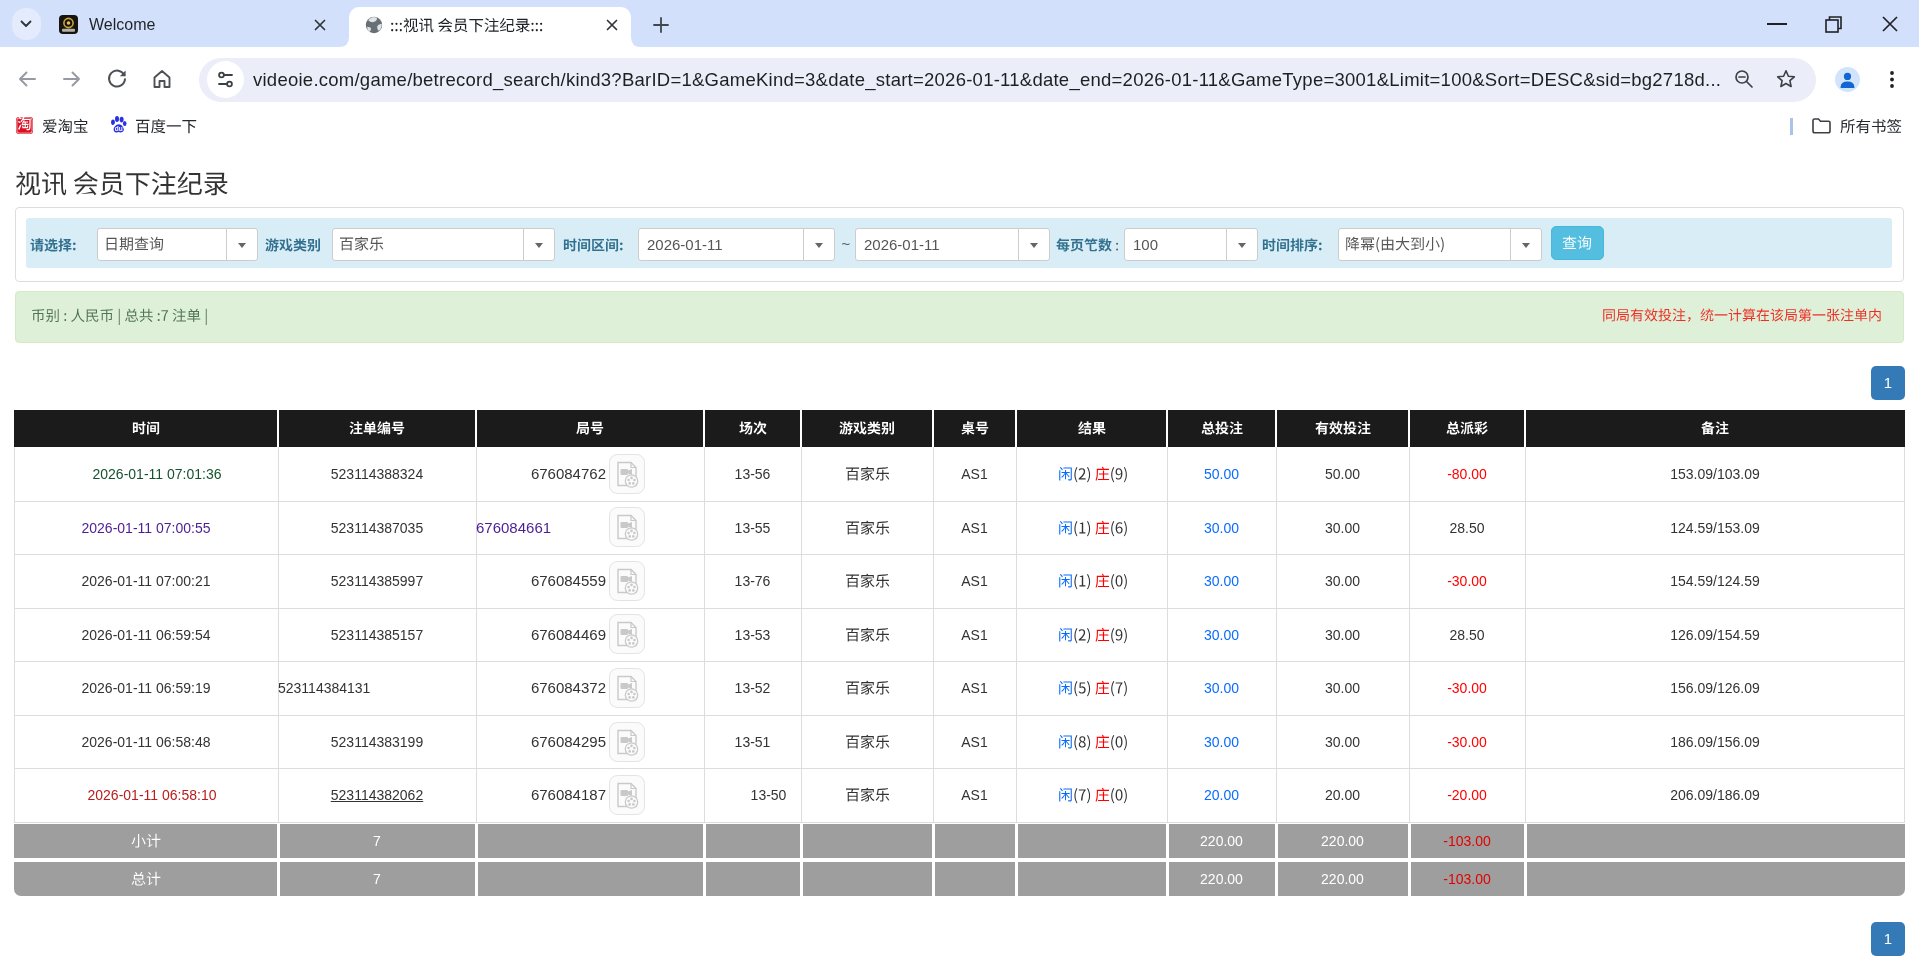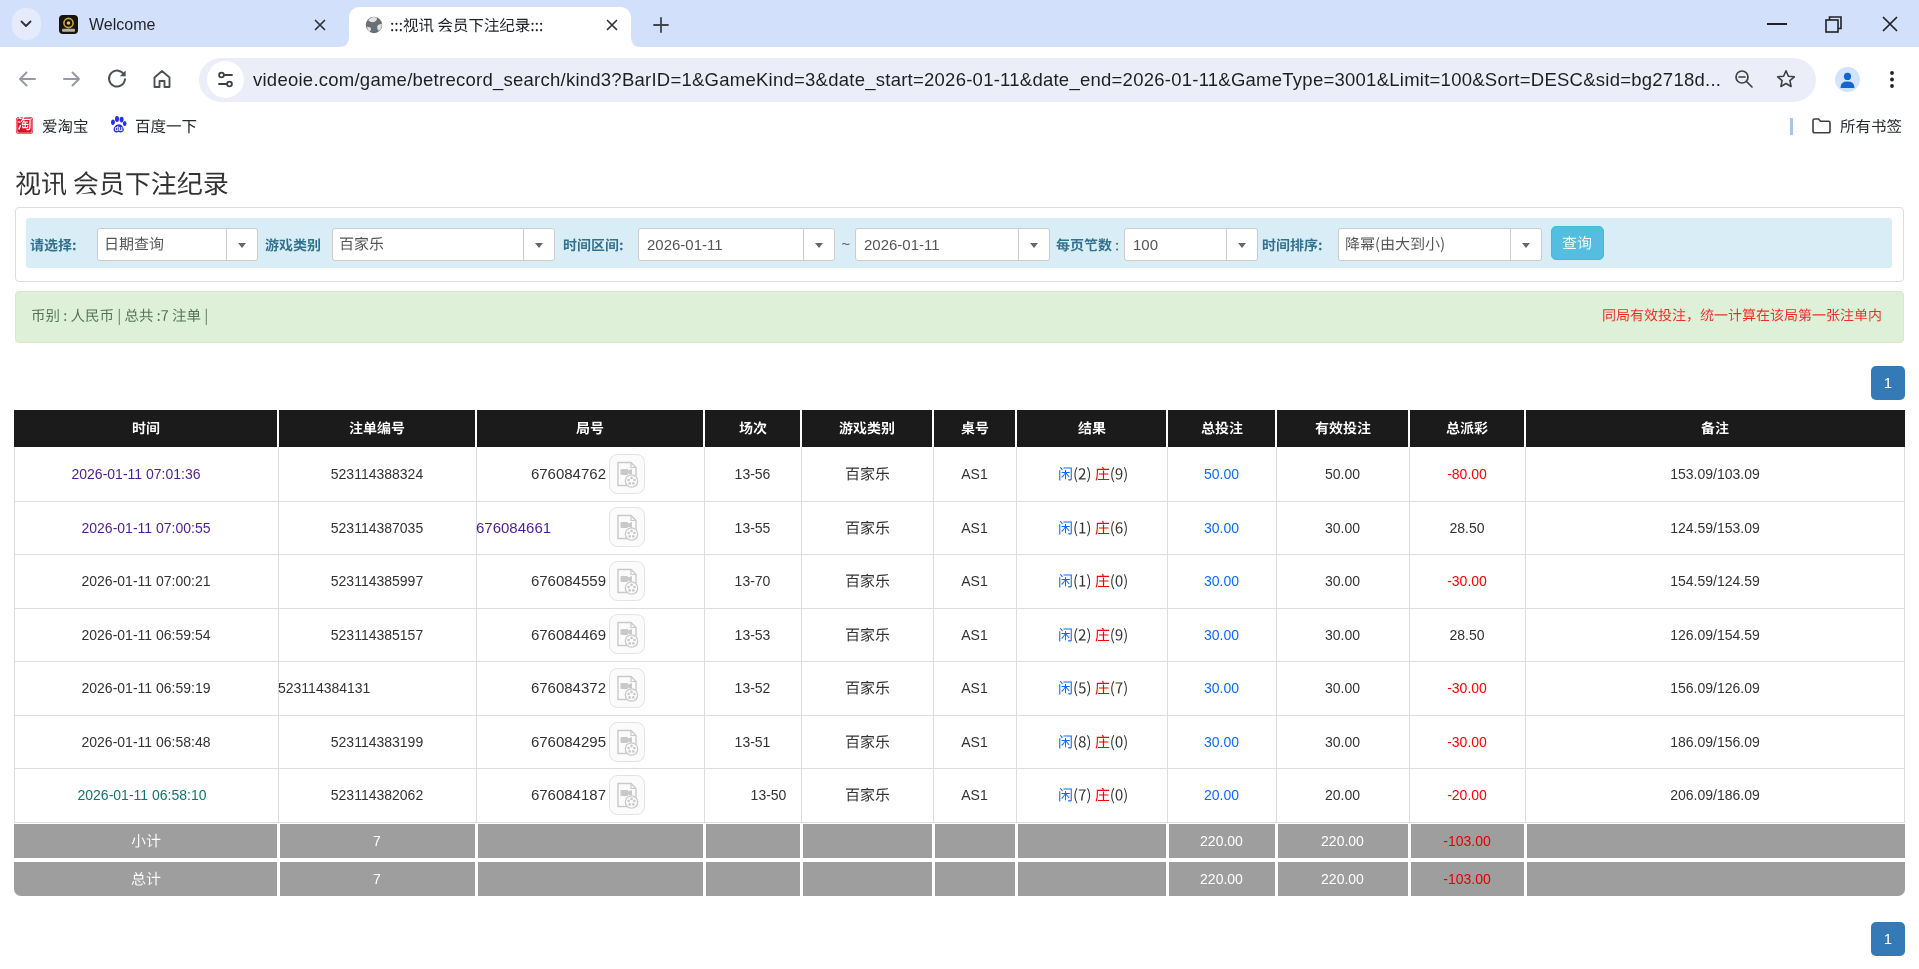--- a/index.html
+++ b/index.html
@@ -251,21 +251,21 @@
     <div style="position:absolute;left:278px;top:447px;width:1px;height:375px;background:#ddd"></div>
     <div style="position:absolute;left:476px;top:447px;width:1px;height:375px;background:#ddd"></div>
     <div style="position:absolute;left:704px;top:447px;width:1px;height:375px;background:#ddd"></div>
     <div style="position:absolute;left:801px;top:447px;width:1px;height:375px;background:#ddd"></div>
     <div style="position:absolute;left:933px;top:447px;width:1px;height:375px;background:#ddd"></div>
     <div style="position:absolute;left:1016px;top:447px;width:1px;height:375px;background:#ddd"></div>
     <div style="position:absolute;left:1167px;top:447px;width:1px;height:375px;background:#ddd"></div>
     <div style="position:absolute;left:1276px;top:447px;width:1px;height:375px;background:#ddd"></div>
     <div style="position:absolute;left:1409px;top:447px;width:1px;height:375px;background:#ddd"></div>
     <div style="position:absolute;left:1525px;top:447px;width:1px;height:375px;background:#ddd"></div>
-    <div style="position:absolute;left:4px;top:447px;width:264px;height:54px;line-height:54px;font:400 14px/54px 'Liberation Sans',sans-serif;color:#4c1d95;text-align:center;white-space:nowrap;">2026-01-11 07:01:36</div>
+    <div style="position:absolute;left:25px;top:447px;width:264px;height:54px;line-height:54px;font:400 14px/54px 'Liberation Sans',sans-serif;color:#14532d;text-align:center;white-space:nowrap;">2026-01-11 07:01:36</div>
     <div style="position:absolute;left:278px;top:447px;width:198px;height:54px;line-height:54px;font:400 14px/54px 'Liberation Sans',sans-serif;color:#333;text-align:center;white-space:nowrap;">523114388324</div>
     <div style="position:absolute;left:476px;top:447px;width:130px;height:54px;line-height:54px;font:400 15px/54px 'Liberation Sans',sans-serif;color:#333;text-align:right;white-space:nowrap;">676084762</div>
     <svg style="position:absolute;left:609px;top:454px" width="36" height="40" viewBox="0 0 36 40">
       <rect x="0.5" y="0.5" width="35" height="39" rx="8" fill="#fbfbfb" stroke="#e3e3e3"></rect>
       <g stroke="#c9c9c9" fill="none">
         <path d="M9 8.5 L22 8.5 L27 13.5 L27 31.5 L9 31.5 Z" stroke-width="1.4"></path>
         <path d="M22 8.5 L22 13.5 L27 13.5" stroke-width="1.2"></path>
       </g>
       <g fill="#c9c9c9">
         <rect x="11.5" y="15" width="7.5" height="6" rx="1"></rect>
@@ -347,21 +347,21 @@
       </g>
       <circle cx="22.5" cy="27" r="6.2" fill="#fbfbfb" stroke="#c9c9c9" stroke-width="1.3"></circle>
       <g fill="#c9c9c9">
         <circle cx="22.5" cy="23.9" r="1.3"></circle>
         <circle cx="19.6" cy="26" r="1.3"></circle>
         <circle cx="20.7" cy="29.4" r="1.3"></circle>
         <circle cx="24.3" cy="29.4" r="1.3"></circle>
         <circle cx="25.4" cy="26" r="1.3"></circle>
       </g>
     </svg>
-    <div style="position:absolute;left:704px;top:554px;width:97px;height:54px;line-height:54px;font:400 14px/54px 'Liberation Sans',sans-serif;color:#333;text-align:center;white-space:nowrap;">13-70</div>
+    <div style="position:absolute;left:704px;top:554px;width:97px;height:54px;line-height:54px;font:400 14px/54px 'Liberation Sans',sans-serif;color:#333;text-align:center;white-space:nowrap;">13-76</div>
     <div style="position:absolute;left:844.5px;top:569.0px;width:45.0px;height:21.7px;"><svg width="45.0" height="21.7" viewBox="0 0 45.0 21.7">
         <path fill="#333" d="M 1 5.6 L 14.1 5.6 L 14.1 6.7 L 1 6.7 Z M 3.5 12.7 L 11.8 12.7 L 11.8 13.8 L 3.5 13.8 Z M 3.5 16.6 L 11.7 16.6 L 11.7 17.6 L 3.5 17.6 Z M 6.8 6 M 8.2 6.3 Q 8 6.9 7.9 7.5 Q 7.7 8.1 7.5 8.6 Q 7.4 9.2 7.2 9.6 L 6.2 9.4 Q 6.3 8.9 6.4 8.3 Q 6.6 7.7 6.7 7.1 Q 6.8 6.5 6.8 6 Z M 2.7 9 L 12.6 9 L 12.6 18.6 L 11.4 18.6 L 11.4 10 L 3.8 10 L 3.8 18.6 L 2.7 18.6 Z M 16.3 6.1 L 28.8 6.1 L 28.8 9.2 L 27.7 9.2 L 27.7 7.2 L 17.4 7.2 L 17.4 9.2 L 16.3 9.2 Z M 18.1 8.6 L 26.8 8.6 L 26.8 9.6 L 18.1 9.6 Z M 20.9 10.6 M 21.7 10.2 Q 22.6 10.9 23.1 11.8 Q 23.7 12.8 23.9 13.7 Q 24.1 14.7 24.1 15.6 Q 24.1 16.4 23.8 17.1 Q 23.6 17.7 23.2 18 Q 22.8 18.4 22.5 18.5 Q 22.1 18.6 21.6 18.6 Q 21.4 18.6 21 18.6 Q 20.7 18.6 20.3 18.5 Q 20.3 18.3 20.3 18 Q 20.2 17.7 20 17.5 Q 20.5 17.5 20.8 17.5 Q 21.2 17.6 21.4 17.6 Q 21.7 17.6 21.9 17.5 Q 22.2 17.4 22.4 17.2 Q 22.6 17 22.8 16.5 Q 23 16 23 15.3 Q 23 14.6 22.8 13.7 Q 22.6 12.9 22.1 12.1 Q 21.7 11.3 20.9 10.6 Z M 22.4 8.9 M 23.4 9.3 Q 22.6 10.1 21.5 10.7 Q 20.4 11.3 19.2 11.8 Q 18 12.3 16.8 12.7 Q 16.8 12.6 16.7 12.4 Q 16.5 12.2 16.4 12.1 Q 16.3 11.9 16.2 11.8 Q 17.4 11.5 18.5 11.1 Q 19.7 10.7 20.7 10.1 Q 21.8 9.5 22.4 8.9 Z M 22 11.7 M 22.7 12.3 Q 22.2 12.7 21.5 13.1 Q 20.8 13.5 19.9 13.9 Q 19.1 14.3 18.3 14.6 Q 17.5 14.9 16.7 15.2 Q 16.6 15 16.5 14.7 Q 16.3 14.5 16.2 14.3 Q 16.9 14.1 17.7 13.8 Q 18.5 13.5 19.3 13.2 Q 20.1 12.8 20.8 12.5 Q 21.5 12.1 22 11.7 Z M 22.8 13.5 M 23.6 14.1 Q 23 14.7 22.2 15.2 Q 21.3 15.8 20.4 16.3 Q 19.4 16.8 18.4 17.2 Q 17.4 17.6 16.5 17.9 Q 16.4 17.7 16.2 17.4 Q 16.1 17.1 15.9 16.9 Q 16.8 16.7 17.8 16.3 Q 18.8 16 19.7 15.5 Q 20.7 15.1 21.5 14.5 Q 22.3 14 22.8 13.5 Z M 25.4 12.5 Q 25.8 13.5 26.4 14.4 Q 26.9 15.3 27.7 16 Q 28.5 16.7 29.5 17 Q 29.4 17.2 29.2 17.3 Q 29.1 17.5 29 17.6 Q 28.8 17.8 28.7 18 Q 27.7 17.5 26.9 16.7 Q 26.1 16 25.4 15 Q 24.8 13.9 24.4 12.8 Z M 26.9 10.2 M 27.8 10.9 Q 27.2 11.4 26.4 12 Q 25.7 12.5 24.9 13 Q 24.2 13.5 23.5 13.8 L 22.8 13.2 Q 23.4 12.8 24.2 12.3 Q 24.9 11.8 25.6 11.2 Q 26.3 10.7 26.9 10.2 Z M 21.3 5 M 22.5 4.7 Q 22.8 5.1 23 5.6 Q 23.3 6.1 23.4 6.4 L 22.2 6.8 Q 22 6.4 21.8 5.9 Q 21.6 5.4 21.3 5 Z M 37.2 7.8 L 38.4 7.8 L 38.4 17.1 Q 38.4 17.7 38.2 17.9 Q 38.1 18.2 37.7 18.4 Q 37.4 18.5 36.7 18.5 Q 36.1 18.6 35.2 18.6 Q 35.1 18.3 35 18 Q 34.9 17.7 34.8 17.4 Q 35.2 17.5 35.7 17.5 Q 36.1 17.5 36.4 17.5 Q 36.7 17.5 36.9 17.5 Q 37.1 17.4 37.1 17.4 Q 37.2 17.3 37.2 17.1 Z M 42.5 5 M 43.1 6 Q 42.2 6.2 40.9 6.4 Q 39.7 6.6 38.3 6.7 Q 36.9 6.8 35.5 6.9 Q 34.1 6.9 32.8 6.9 Q 32.8 6.7 32.7 6.4 Q 32.7 6.1 32.6 5.9 Q 33.8 5.9 35.2 5.8 Q 36.6 5.8 37.9 5.6 Q 39.3 5.5 40.4 5.4 Q 41.6 5.2 42.5 5 Z M 33.5 13.2 M 34.6 13.6 Q 34.2 14.3 33.7 15.1 Q 33.2 15.8 32.6 16.5 Q 32 17.1 31.5 17.7 Q 31.4 17.6 31.2 17.4 Q 31.1 17.3 30.9 17.1 Q 30.7 17 30.6 16.9 Q 31.1 16.5 31.7 15.8 Q 32.2 15.2 32.7 14.6 Q 33.2 13.9 33.5 13.2 Z M 40.4 13.7 M 41.4 13.2 Q 41.9 13.8 42.5 14.5 Q 43.1 15.2 43.6 15.9 Q 44.1 16.6 44.4 17.1 L 43.4 17.6 Q 43.1 17.1 42.6 16.4 Q 42.1 15.7 41.5 15 Q 40.9 14.3 40.4 13.7 Z M 31.9 12.1 Q 31.9 12 31.8 11.8 Q 31.8 11.6 31.7 11.4 Q 31.6 11.2 31.6 11.1 Q 31.7 11 31.8 10.8 Q 31.9 10.5 32 10.1 Q 32.1 9.9 32.2 9.2 Q 32.3 8.5 32.4 7.7 Q 32.6 6.8 32.6 5.9 L 33.7 6.2 Q 33.7 7.1 33.6 8 Q 33.4 9 33.2 9.8 Q 33 10.7 32.8 11.4 L 32.8 11.5 Q 32.8 11.5 32.7 11.5 Q 32.6 11.6 32.4 11.7 Q 32.2 11.8 32.1 11.9 Q 31.9 12 31.9 12.1 Z M 31.9 12.1 L 31.9 11.2 L 32.7 10.8 L 43.9 10.8 L 43.9 11.9 L 33.7 11.9 Q 33.2 11.9 32.8 12 Q 32.5 12 32.2 12 Q 32 12.1 31.9 12.1 Z"></path>
       </svg></div>
     <div style="position:absolute;left:933px;top:554px;width:83px;height:54px;line-height:54px;font:400 14px/54px 'Liberation Sans',sans-serif;color:#333;text-align:center;white-space:nowrap;">AS1</div>
     <div style="position:absolute;left:1058.4px;top:569.0px;width:70.3px;height:21.7px;"><svg width="70.3" height="21.7" viewBox="0 0 70.3 21.7">
         <path fill="#0a6cff" d="M 12.7 5.4 L 13.8 5.4 L 13.8 17 Q 13.8 17.5 13.6 17.8 Q 13.5 18.1 13.1 18.2 Q 12.7 18.4 12.1 18.4 Q 11.4 18.5 10.4 18.5 Q 10.4 18.3 10.3 18.1 Q 10.2 17.9 10.1 17.7 Q 10.1 17.5 10 17.3 Q 10.5 17.3 11 17.3 Q 11.5 17.3 11.8 17.3 Q 12.2 17.3 12.3 17.3 Q 12.5 17.3 12.6 17.2 Q 12.7 17.2 12.7 17 Z M 1.2 8.2 L 2.3 8.2 L 2.3 18.6 L 1.2 18.6 Z M 5.4 5.4 L 13.4 5.4 L 13.4 6.5 L 5.4 6.5 Z M 1.8 5.5 M 2.6 4.9 Q 3.1 5.3 3.5 5.8 Q 3.9 6.3 4.3 6.8 Q 4.7 7.2 4.9 7.6 L 4 8.2 Q 3.8 7.9 3.4 7.4 Q 3.1 6.9 2.6 6.4 Q 2.2 5.9 1.8 5.5 Z M 3.5 10.1 L 11.7 10.1 L 11.7 11.1 L 3.5 11.1 Z M 7 8.1 L 8 8.1 L 8 17.3 L 7 17.3 Z M 6.8 10.4 M 7.6 10.6 Q 7.3 11.7 6.7 12.6 Q 6.1 13.6 5.4 14.4 Q 4.7 15.2 3.9 15.7 Q 3.8 15.5 3.5 15.3 Q 3.3 15 3.2 14.9 Q 3.9 14.5 4.6 13.7 Q 5.3 13 5.9 12.2 Q 6.5 11.3 6.8 10.4 Z M 7.1 11.1 M 7.9 10.6 Q 8.6 11.2 9.3 11.9 Q 10 12.7 10.6 13.4 Q 11.2 14.1 11.6 14.6 L 10.8 15.3 Q 10.4 14.8 9.8 14 Q 9.2 13.3 8.5 12.5 Q 7.8 11.8 7.1 11.1 Z"></path>
         <path fill="#333" d="M 18.6 20.3 Q 17.6 18.7 17 16.8 Q 16.4 14.9 16.4 12.7 Q 16.4 10.5 17 8.7 Q 17.6 6.8 18.6 5.1 L 19.4 5.5 Q 18.5 7.1 18 9 Q 17.5 10.8 17.5 12.7 Q 17.5 14.7 18 16.5 Q 18.5 18.4 19.4 20 Z M 21.4 17.4 L 21.4 16.3 L 23.8 16.3 L 23.8 8.1 L 21.9 8.1 L 21.9 7.2 Q 22.6 7.1 23.2 6.9 Q 23.7 6.7 24.2 6.4 L 25.2 6.4 L 25.2 16.3 L 27.4 16.3 L 27.4 17.4 Z M 29.9 20.3 M 29 20 Q 30 18.4 30.5 16.5 Q 31 14.7 31 12.7 Q 31 10.8 30.5 9 Q 30 7.1 29 5.5 L 29.9 5.1 Q 30.9 6.8 31.5 8.7 Q 32.1 10.5 32.1 12.7 Q 32.1 14.9 31.5 16.8 Q 30.9 18.7 29.9 20.3 Z"></path>
         <path fill="#f00" d="M 41 11.5 L 50.4 11.5 L 50.4 12.6 L 41 12.6 Z M 40 17.1 L 51.1 17.1 L 51.1 18.1 L 40 18.1 Z M 44.9 8.4 L 46.1 8.4 L 46.1 17.7 L 44.9 17.7 Z M 39.2 6.8 L 51 6.8 L 51 7.9 L 39.2 7.9 Z M 38.8 6.8 L 39.9 6.8 L 39.9 10.8 Q 39.9 11.6 39.8 12.7 Q 39.8 13.7 39.6 14.8 Q 39.5 15.8 39.2 16.8 Q 38.9 17.9 38.4 18.7 Q 38.3 18.6 38.1 18.5 Q 37.9 18.4 37.8 18.3 Q 37.6 18.3 37.4 18.2 Q 37.9 17.4 38.1 16.4 Q 38.4 15.5 38.5 14.5 Q 38.7 13.5 38.7 12.5 Q 38.8 11.6 38.8 10.7 Z M 43.9 5 M 45 4.7 Q 45.2 5.1 45.5 5.7 Q 45.8 6.2 45.9 6.6 L 44.8 6.9 Q 44.6 6.5 44.4 6 Q 44.1 5.4 43.9 5 Z"></path>
         <path fill="#333" d="M 55.4 20.3 Q 54.4 18.7 53.8 16.8 Q 53.2 14.9 53.2 12.7 Q 53.2 10.5 53.8 8.7 Q 54.4 6.8 55.4 5.1 L 56.3 5.5 Q 55.3 7.1 54.8 9 Q 54.3 10.8 54.3 12.7 Q 54.3 14.7 54.8 16.5 Q 55.3 18.4 56.3 20 Z M 61.1 17.6 Q 60 17.6 59.3 17 Q 58.5 16.3 58.1 15.1 Q 57.6 13.8 57.6 11.9 Q 57.6 9.9 58.1 8.7 Q 58.5 7.4 59.3 6.8 Q 60 6.2 61.1 6.2 Q 62.1 6.2 62.9 6.8 Q 63.6 7.5 64.1 8.7 Q 64.5 9.9 64.5 11.9 Q 64.5 13.8 64.1 15.1 Q 63.6 16.3 62.9 17 Q 62.1 17.6 61.1 17.6 Z M 61.1 16.5 Q 61.7 16.5 62.2 16 Q 62.6 15.5 62.9 14.5 Q 63.2 13.5 63.2 11.9 Q 63.2 10.3 62.9 9.2 Q 62.6 8.2 62.2 7.8 Q 61.7 7.3 61.1 7.3 Q 60.4 7.3 60 7.8 Q 59.5 8.2 59.2 9.2 Q 59 10.3 59 11.9 Q 59 13.5 59.2 14.5 Q 59.5 15.5 60 16 Q 60.4 16.5 61.1 16.5 Z M 66.7 20.3 M 65.9 20 Q 66.8 18.4 67.3 16.5 Q 67.8 14.7 67.8 12.7 Q 67.8 10.8 67.3 9 Q 66.8 7.1 65.9 5.5 L 66.7 5.1 Q 67.7 6.8 68.3 8.7 Q 68.9 10.5 68.9 12.7 Q 68.9 14.9 68.3 16.8 Q 67.7 18.7 66.7 20.3 Z"></path>
       </svg></div>
@@ -473,22 +473,22 @@
     <div style="position:absolute;left:1058.4px;top:729.7px;width:70.3px;height:21.7px;"><svg width="70.3" height="21.7" viewBox="0 0 70.3 21.7">
         <path fill="#0a6cff" d="M 12.7 5.4 L 13.8 5.4 L 13.8 17 Q 13.8 17.5 13.6 17.8 Q 13.5 18.1 13.1 18.2 Q 12.7 18.4 12.1 18.4 Q 11.4 18.5 10.4 18.5 Q 10.4 18.3 10.3 18.1 Q 10.2 17.9 10.1 17.7 Q 10.1 17.5 10 17.3 Q 10.5 17.3 11 17.3 Q 11.5 17.3 11.8 17.3 Q 12.2 17.3 12.3 17.3 Q 12.5 17.3 12.6 17.2 Q 12.7 17.2 12.7 17 Z M 1.2 8.2 L 2.3 8.2 L 2.3 18.6 L 1.2 18.6 Z M 5.4 5.4 L 13.4 5.4 L 13.4 6.5 L 5.4 6.5 Z M 1.8 5.5 M 2.6 4.9 Q 3.1 5.3 3.5 5.8 Q 3.9 6.3 4.3 6.8 Q 4.7 7.2 4.9 7.6 L 4 8.2 Q 3.8 7.9 3.4 7.4 Q 3.1 6.9 2.6 6.4 Q 2.2 5.9 1.8 5.5 Z M 3.5 10.1 L 11.7 10.1 L 11.7 11.1 L 3.5 11.1 Z M 7 8.1 L 8 8.1 L 8 17.3 L 7 17.3 Z M 6.8 10.4 M 7.6 10.6 Q 7.3 11.7 6.7 12.6 Q 6.1 13.6 5.4 14.4 Q 4.7 15.2 3.9 15.7 Q 3.8 15.5 3.5 15.3 Q 3.3 15 3.2 14.9 Q 3.9 14.5 4.6 13.7 Q 5.3 13 5.9 12.2 Q 6.5 11.3 6.8 10.4 Z M 7.1 11.1 M 7.9 10.6 Q 8.6 11.2 9.3 11.9 Q 10 12.7 10.6 13.4 Q 11.2 14.1 11.6 14.6 L 10.8 15.3 Q 10.4 14.8 9.8 14 Q 9.2 13.3 8.5 12.5 Q 7.8 11.8 7.1 11.1 Z"></path>
         <path fill="#333" d="M 18.6 20.3 Q 17.6 18.7 17 16.8 Q 16.4 14.9 16.4 12.7 Q 16.4 10.5 17 8.7 Q 17.6 6.8 18.6 5.1 L 19.4 5.5 Q 18.5 7.1 18 9 Q 17.5 10.8 17.5 12.7 Q 17.5 14.7 18 16.5 Q 18.5 18.4 19.4 20 Z M 24.3 17.6 Q 23.3 17.6 22.5 17.2 Q 21.7 16.8 21.2 16.2 Q 20.8 15.5 20.8 14.7 Q 20.8 13.9 21 13.3 Q 21.3 12.8 21.8 12.3 Q 22.3 11.9 22.8 11.6 L 22.8 11.6 Q 22.2 11.1 21.7 10.5 Q 21.3 9.9 21.3 9 Q 21.3 8.2 21.7 7.6 Q 22.1 6.9 22.8 6.6 Q 23.4 6.2 24.3 6.2 Q 25.2 6.2 25.9 6.6 Q 26.6 7 27 7.6 Q 27.3 8.3 27.3 9.1 Q 27.3 9.7 27.1 10.2 Q 26.9 10.7 26.5 11.1 Q 26.2 11.5 25.9 11.8 L 25.9 11.9 Q 26.3 12.1 26.8 12.5 Q 27.2 12.9 27.4 13.5 Q 27.7 14 27.7 14.8 Q 27.7 15.5 27.3 16.2 Q 26.8 16.8 26.1 17.2 Q 25.3 17.6 24.3 17.6 Z M 25 11.4 Q 25.6 10.9 25.9 10.4 Q 26.1 9.8 26.1 9.2 Q 26.1 8.7 25.9 8.2 Q 25.7 7.8 25.3 7.5 Q 24.9 7.3 24.3 7.3 Q 23.5 7.3 23 7.7 Q 22.5 8.2 22.5 9 Q 22.5 9.7 22.9 10.1 Q 23.2 10.6 23.8 10.9 Q 24.4 11.2 25 11.4 Z M 24.3 16.6 Q 24.9 16.6 25.4 16.3 Q 25.9 16.1 26.1 15.7 Q 26.4 15.3 26.4 14.7 Q 26.4 14.2 26.2 13.8 Q 25.9 13.4 25.5 13.1 Q 25.1 12.8 24.6 12.5 Q 24.1 12.3 23.5 12.1 Q 22.8 12.5 22.4 13.1 Q 22 13.8 22 14.5 Q 22 15.1 22.3 15.6 Q 22.6 16 23.1 16.3 Q 23.6 16.6 24.3 16.6 Z M 29.9 20.3 M 29 20 Q 30 18.4 30.5 16.5 Q 31 14.7 31 12.7 Q 31 10.8 30.5 9 Q 30 7.1 29 5.5 L 29.9 5.1 Q 30.9 6.8 31.5 8.7 Q 32.1 10.5 32.1 12.7 Q 32.1 14.9 31.5 16.8 Q 30.9 18.7 29.9 20.3 Z"></path>
         <path fill="#f00" d="M 41 11.5 L 50.4 11.5 L 50.4 12.6 L 41 12.6 Z M 40 17.1 L 51.1 17.1 L 51.1 18.1 L 40 18.1 Z M 44.9 8.4 L 46.1 8.4 L 46.1 17.7 L 44.9 17.7 Z M 39.2 6.8 L 51 6.8 L 51 7.9 L 39.2 7.9 Z M 38.8 6.8 L 39.9 6.8 L 39.9 10.8 Q 39.9 11.6 39.8 12.7 Q 39.8 13.7 39.6 14.8 Q 39.5 15.8 39.2 16.8 Q 38.9 17.9 38.4 18.7 Q 38.3 18.6 38.1 18.5 Q 37.9 18.4 37.8 18.3 Q 37.6 18.3 37.4 18.2 Q 37.9 17.4 38.1 16.4 Q 38.4 15.5 38.5 14.5 Q 38.7 13.5 38.7 12.5 Q 38.8 11.6 38.8 10.7 Z M 43.9 5 M 45 4.7 Q 45.2 5.1 45.5 5.7 Q 45.8 6.2 45.9 6.6 L 44.8 6.9 Q 44.6 6.5 44.4 6 Q 44.1 5.4 43.9 5 Z"></path>
         <path fill="#333" d="M 55.4 20.3 Q 54.4 18.7 53.8 16.8 Q 53.2 14.9 53.2 12.7 Q 53.2 10.5 53.8 8.7 Q 54.4 6.8 55.4 5.1 L 56.3 5.5 Q 55.3 7.1 54.8 9 Q 54.3 10.8 54.3 12.7 Q 54.3 14.7 54.8 16.5 Q 55.3 18.4 56.3 20 Z M 61.1 17.6 Q 60 17.6 59.3 17 Q 58.5 16.3 58.1 15.1 Q 57.6 13.8 57.6 11.9 Q 57.6 9.9 58.1 8.7 Q 58.5 7.4 59.3 6.8 Q 60 6.2 61.1 6.2 Q 62.1 6.2 62.9 6.8 Q 63.6 7.5 64.1 8.7 Q 64.5 9.9 64.5 11.9 Q 64.5 13.8 64.1 15.1 Q 63.6 16.3 62.9 17 Q 62.1 17.6 61.1 17.6 Z M 61.1 16.5 Q 61.7 16.5 62.2 16 Q 62.6 15.5 62.9 14.5 Q 63.2 13.5 63.2 11.9 Q 63.2 10.3 62.9 9.2 Q 62.6 8.2 62.2 7.8 Q 61.7 7.3 61.1 7.3 Q 60.4 7.3 60 7.8 Q 59.5 8.2 59.2 9.2 Q 59 10.3 59 11.9 Q 59 13.5 59.2 14.5 Q 59.5 15.5 60 16 Q 60.4 16.5 61.1 16.5 Z M 66.7 20.3 M 65.9 20 Q 66.8 18.4 67.3 16.5 Q 67.8 14.7 67.8 12.7 Q 67.8 10.8 67.3 9 Q 66.8 7.1 65.9 5.5 L 66.7 5.1 Q 67.7 6.8 68.3 8.7 Q 68.9 10.5 68.9 12.7 Q 68.9 14.9 68.3 16.8 Q 67.7 18.7 66.7 20.3 Z"></path>
       </svg></div>
     <div style="position:absolute;left:1167px;top:715px;width:109px;height:54px;line-height:54px;font:400 14px/54px 'Liberation Sans',sans-serif;color:#0a6cff;text-align:center;white-space:nowrap;">30.00</div>
     <div style="position:absolute;left:1276px;top:715px;width:133px;height:54px;line-height:54px;font:400 14px/54px 'Liberation Sans',sans-serif;color:#333;text-align:center;white-space:nowrap;">30.00</div>
     <div style="position:absolute;left:1409px;top:715px;width:116px;height:54px;line-height:54px;font:400 14px/54px 'Liberation Sans',sans-serif;color:#f00;text-align:center;white-space:nowrap;">-30.00</div>
     <div style="position:absolute;left:1525px;top:715px;width:380px;height:54px;line-height:54px;font:400 14px/54px 'Liberation Sans',sans-serif;color:#333;text-align:center;white-space:nowrap;">186.09/156.09</div>
-    <div style="position:absolute;left:10px;top:768px;width:264px;height:54px;line-height:54px;font:400 14px/54px 'Liberation Sans',sans-serif;color:#0f766e;text-align:center;white-space:nowrap;">2026-01-11 06:58:10</div>
-    <div style="position:absolute;left:278px;top:768px;width:198px;height:54px;line-height:54px;font:400 14px/54px 'Liberation Sans',sans-serif;color:#333;text-align:center;white-space:nowrap;">523114382062</div>
+    <div style="position:absolute;left:20px;top:768px;width:264px;height:54px;line-height:54px;font:400 14px/54px 'Liberation Sans',sans-serif;color:#b91c1c;text-align:center;white-space:nowrap;">2026-01-11 06:58:10</div>
+    <div style="position:absolute;left:278px;top:768px;width:198px;height:54px;line-height:54px;font:400 14px/54px 'Liberation Sans',sans-serif;color:#333;text-align:center;white-space:nowrap;text-decoration:underline;">523114382062</div>
     <div style="position:absolute;left:476px;top:768px;width:130px;height:54px;line-height:54px;font:400 15px/54px 'Liberation Sans',sans-serif;color:#333;text-align:right;white-space:nowrap;">676084187</div>
     <svg style="position:absolute;left:609px;top:775px" width="36" height="40" viewBox="0 0 36 40">
       <rect x="0.5" y="0.5" width="35" height="39" rx="8" fill="#fbfbfb" stroke="#e3e3e3"></rect>
       <g stroke="#c9c9c9" fill="none">
         <path d="M9 8.5 L22 8.5 L27 13.5 L27 31.5 L9 31.5 Z" stroke-width="1.4"></path>
         <path d="M22 8.5 L22 13.5 L27 13.5" stroke-width="1.2"></path>
       </g>
       <g fill="#c9c9c9">
         <rect x="11.5" y="15" width="7.5" height="6" rx="1"></rect>
         <path d="M19 16.5 L23 15 L23 21 L19 19.5Z"></path>

